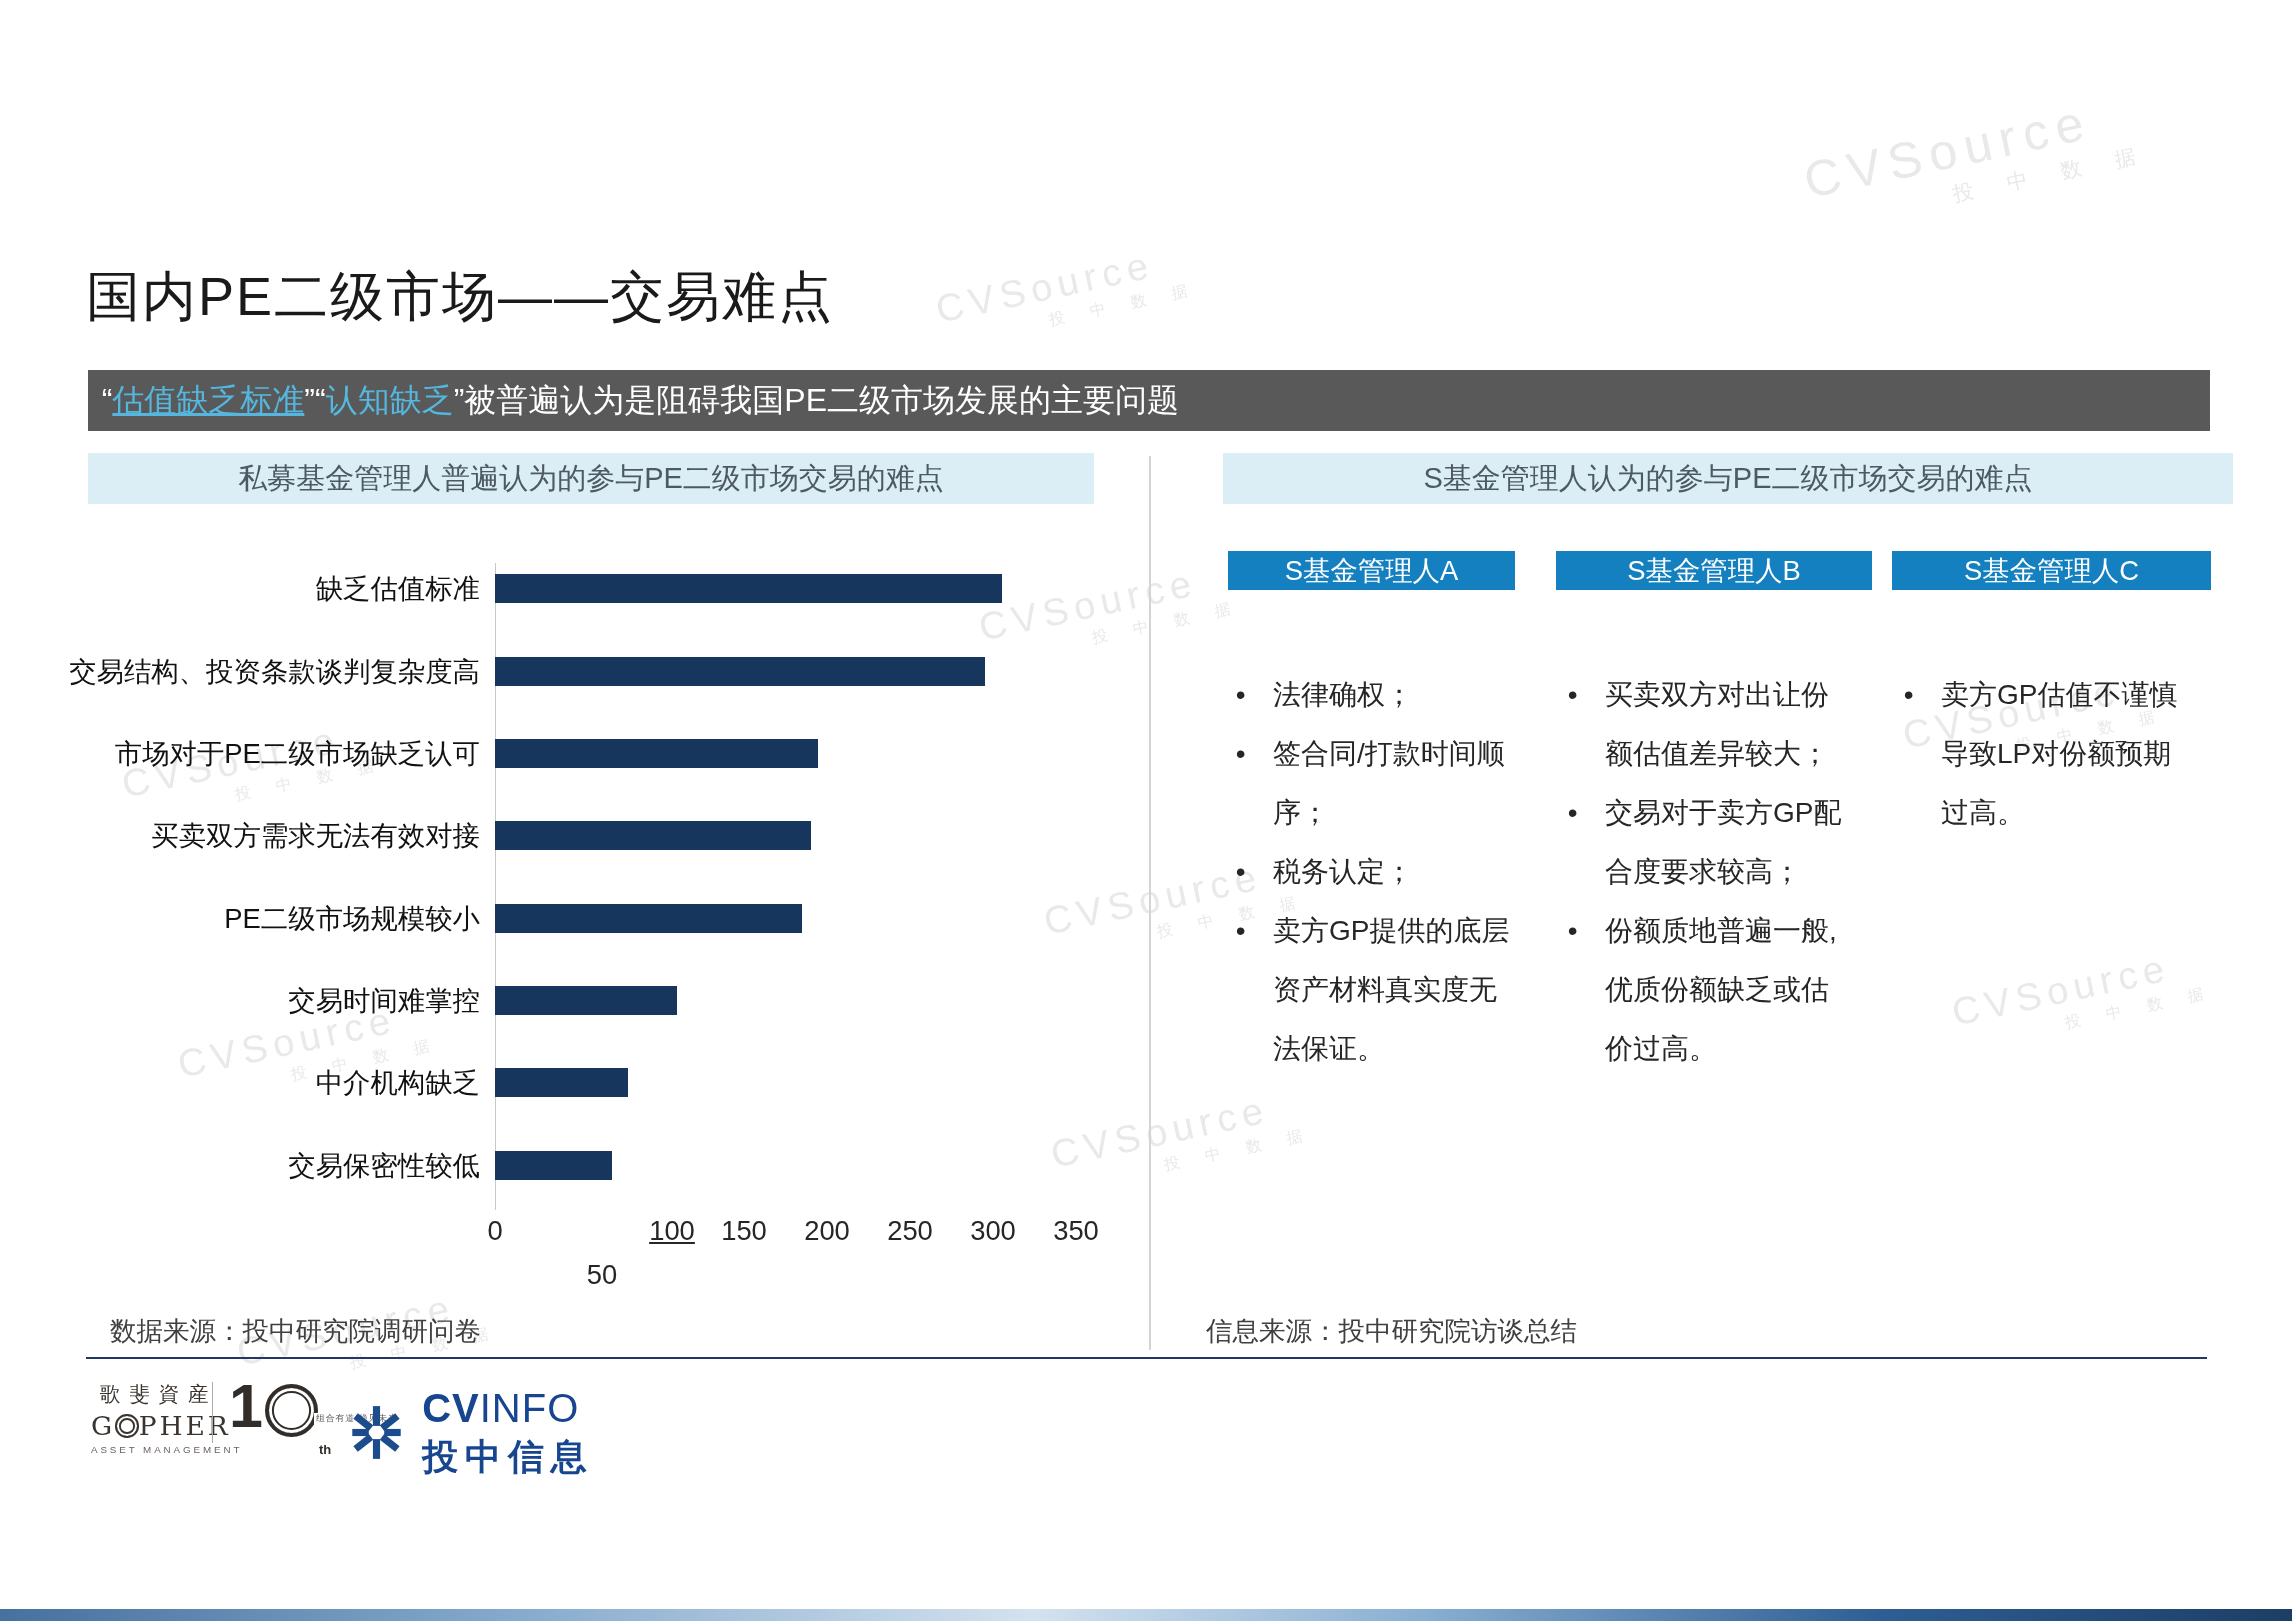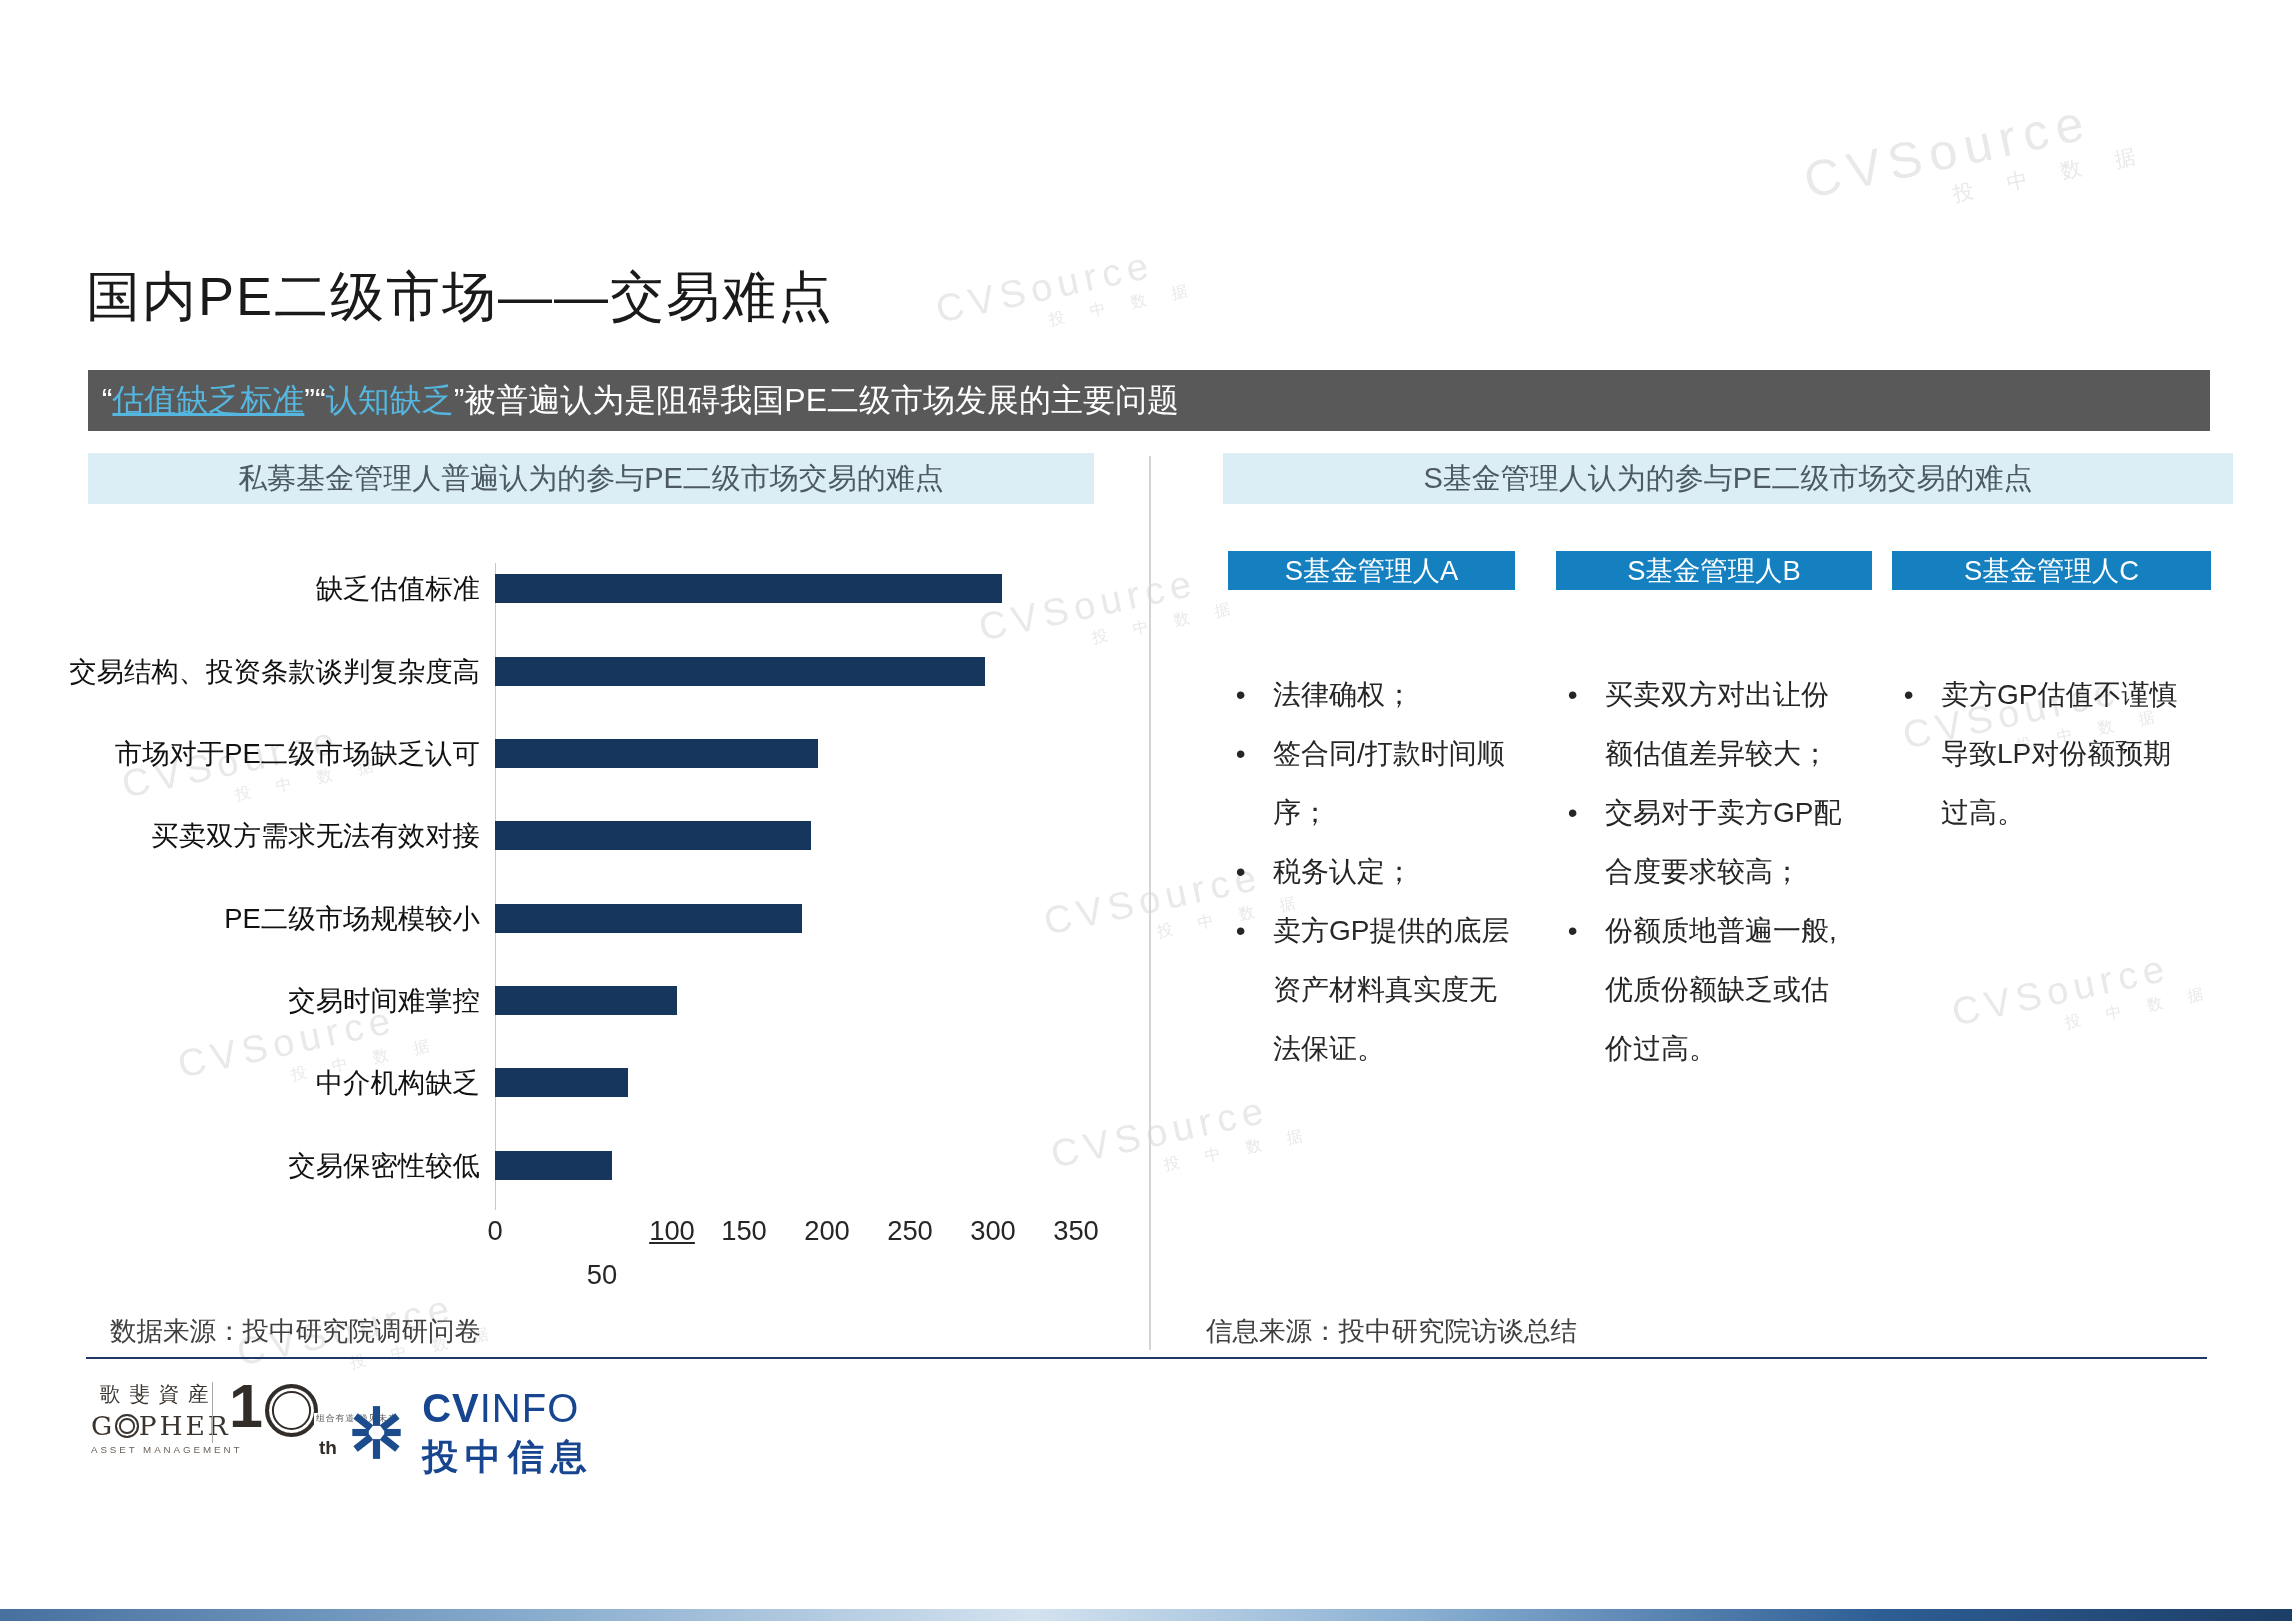--- a/index.html
+++ b/index.html
@@ -105,21 +105,21 @@
   .tenth-ring{
     display:inline-block;width:45px;height:45px;border-radius:50%;
     border:4.9px solid #332d29;margin-left:2px;margin-top:11.8px;
     box-shadow:inset 0 0 0 2.9px #fff, inset 0 0 0 4.9px #332d29;
     position:relative;
   }
   .tenth .slogan{
     position:absolute;left:45px;top:25.5px;
     font-size:8.8px;color:#555;background:#ffffff;padding:0 2px;letter-spacing:1px;
   }
-  .tenth .th{font-size:19px;font-weight:700;vertical-align:-17.6px;margin-left:1px;}
+  .tenth .th{font-size:13px;font-weight:700;vertical-align:-17.6px;margin-left:1px;}
   .cvinfo{left:349px;top:1386px;z-index:2;white-space:nowrap;}
   .cvinfo .star{display:inline-block;vertical-align:middle;margin-right:13.7px;}
   .cvinfo .txt{display:inline-block;vertical-align:middle;color:#17458f;}
   .cvinfo .line1{font-size:40px;letter-spacing:1px;}
   .cvinfo .line1 .cv{font-weight:700;}
   .cvinfo .line2{font-size:36px;font-weight:700;letter-spacing:6.9px;margin-top:2px;}
   
   .bottom-bar{
     left:0;bottom:0;width:2293px;height:11.8px;z-index:3;
     background:linear-gradient(90deg,#46709e 0%,#84a9cc 22%,#d3e2ef 45%,#89afd2 62%,#2e5e94 82%,#1c3e66 100%);

